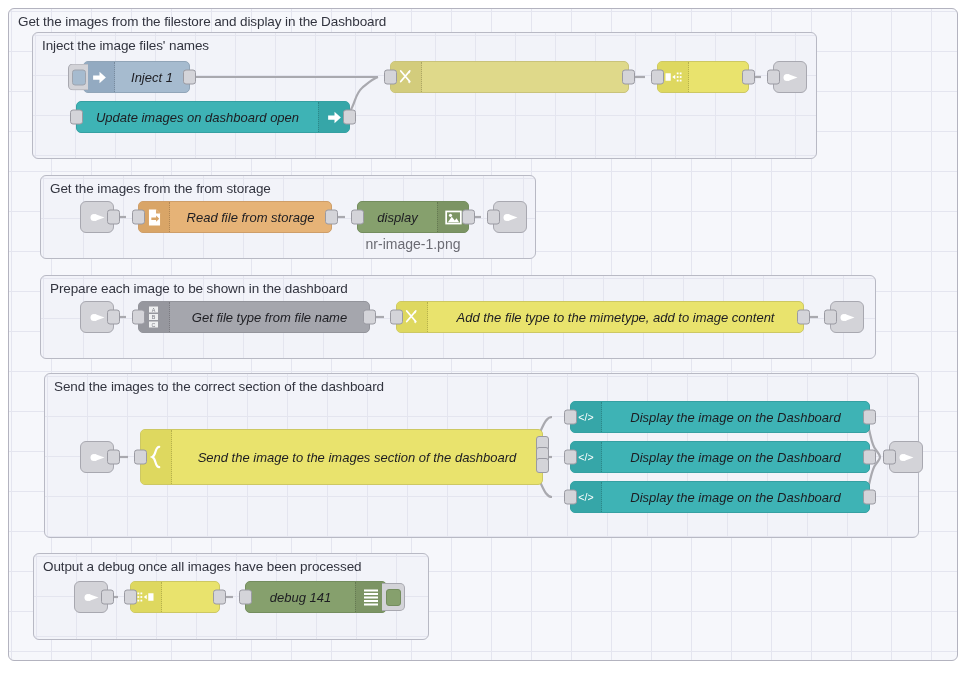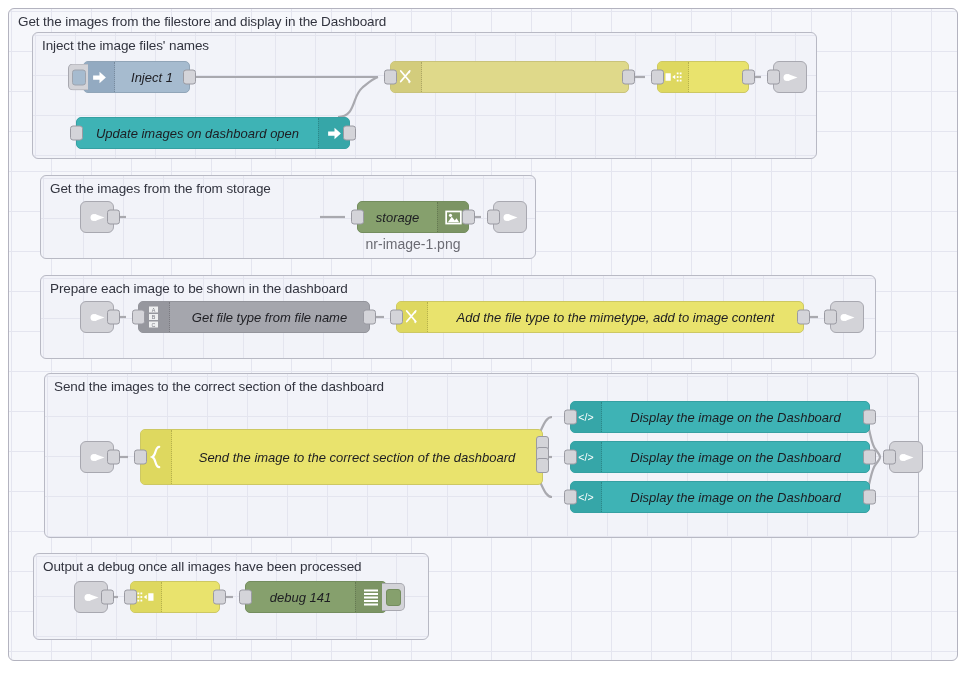--- a/index.html
+++ b/index.html
@@ -278,21 +278,21 @@
         </span>
       <span class="icon-box">
         <svg class="gl" width="17" height="17" viewBox="0 0 24 24" aria-hidden="true">
           <path d="M3 9h9V4l9 8-9 8v-5H3z" fill="#ffffff"></path>
         </svg>
       </span>
       <span class="label italic center">Inject 1</span>
       <span class="port out"></span>
     </div>
 
-    <div class="node n-teal" style="left:64px; top:101px; width:274px;margin-top:16px;">
+    <div class="node n-teal" style="left:64px; top:101px; width:274px;">
       <span class="port in"></span>
       <span class="label italic center">Update images on dashboard open</span>
       <span class="icon-box right">
         <svg class="gl" width="17" height="17" viewBox="0 0 24 24" aria-hidden="true">
           <path d="M3 9h9V4l9 8-9 8v-5H3z" fill="#ffffff"></path>
         </svg>
       </span>
       <span class="port out"></span>
     </div>
 
@@ -339,24 +339,36 @@
     <div class="node n-link" style="left:68px; top:201px;">
       <span class="icon-box">
         <svg class="gl" width="21" height="21" viewBox="0 0 24 24" aria-hidden="true">
           <path d="M4 12 a4 4 0 0 1 8 0 a4 4 0 0 1 -8 0" fill="#ffffff"></path>
           <path d="M9 8 L20 12 L9 16 Z" fill="#ffffff"></path>
         </svg>
       </span>
       <span class="port out"></span>
     </div>
 
+    <div class="node n-file" style="left:126px; top:201px; width:194px;">
+      <span class="port in"></span>
+      <span class="icon-box">
+        <svg class="gl" width="17" height="19" viewBox="0 0 20 24" aria-hidden="true">
+          <path d="M3 2 h9 l5 5 v15 h-14 z" fill="#ffffff"></path>
+          <path d="M12 2 v5 h5 z" fill="#d9a567"></path>
+          <path d="M6 12 h6 v-2.5 l4 4 -4 4 V15 H6 z" fill="#d9a567"></path>
+        </svg>
+      </span>
+      <span class="label italic center">Read file from storage</span>
+      <span class="port out"></span>
+    </div>
 
     <div class="node n-green" style="left:345px; top:201px; width:112px;">
       <span class="port in"></span>
-      <span class="label italic center">storage</span>
+      <span class="label italic center">display</span>
       <span class="icon-box right">
         <svg class="gl" width="19" height="17" viewBox="0 0 22 19" aria-hidden="true">
           <rect x="1.5" y="1.5" width="19" height="16" fill="#ffffff"></rect>
           <rect x="3.5" y="3.5" width="15" height="12" fill="#7c9464"></rect>
           <circle cx="7.5" cy="7" r="1.8" fill="#ffffff"></circle>
           <path d="M4.5 15 L9 8.5 L12.5 13 L14.5 10.5 L17.5 15 z" fill="#ffffff"></path>
         </svg>
       </span>
       <span class="port out"></span>
     </div>
@@ -431,21 +443,21 @@
       <span class="port out"></span>
     </div>
 
     <div class="node n-yellow" style="left:128px; top:429px; width:403px; height:56px;">
       <span class="port in"></span>
       <span class="icon-box">
         <svg class="gl" width="17" height="24" viewBox="0 0 18 26" aria-hidden="true">
           <path d="M12 2 C7 2 9 11 4.5 13 C9 15 7 24 12 24" stroke="#ffffff" stroke-width="2.3" fill="none" stroke-linecap="round"></path>
         </svg>
       </span>
-      <span class="label italic center">Send the image to the correct section of the dashboard</span>
+      <span class="label italic center">Send the image to the images section of the dashboard</span>
       <span class="port out p1"></span>
       <span class="port out p2"></span>
       <span class="port out p3"></span>
     </div>
 
     <div class="node n-teal" style="left:558px; top:401px; width:300px;">
       <span class="port in"></span>
       <span class="icon-box">
         <svg class="gl" width="22" height="14" viewBox="0 0 26 14" aria-hidden="true">
           <text x="13" y="11.5" font-size="12.5" text-anchor="middle" fill="#ffffff" font-family="'Liberation Sans', sans-serif">&lt;/&gt;</text>

